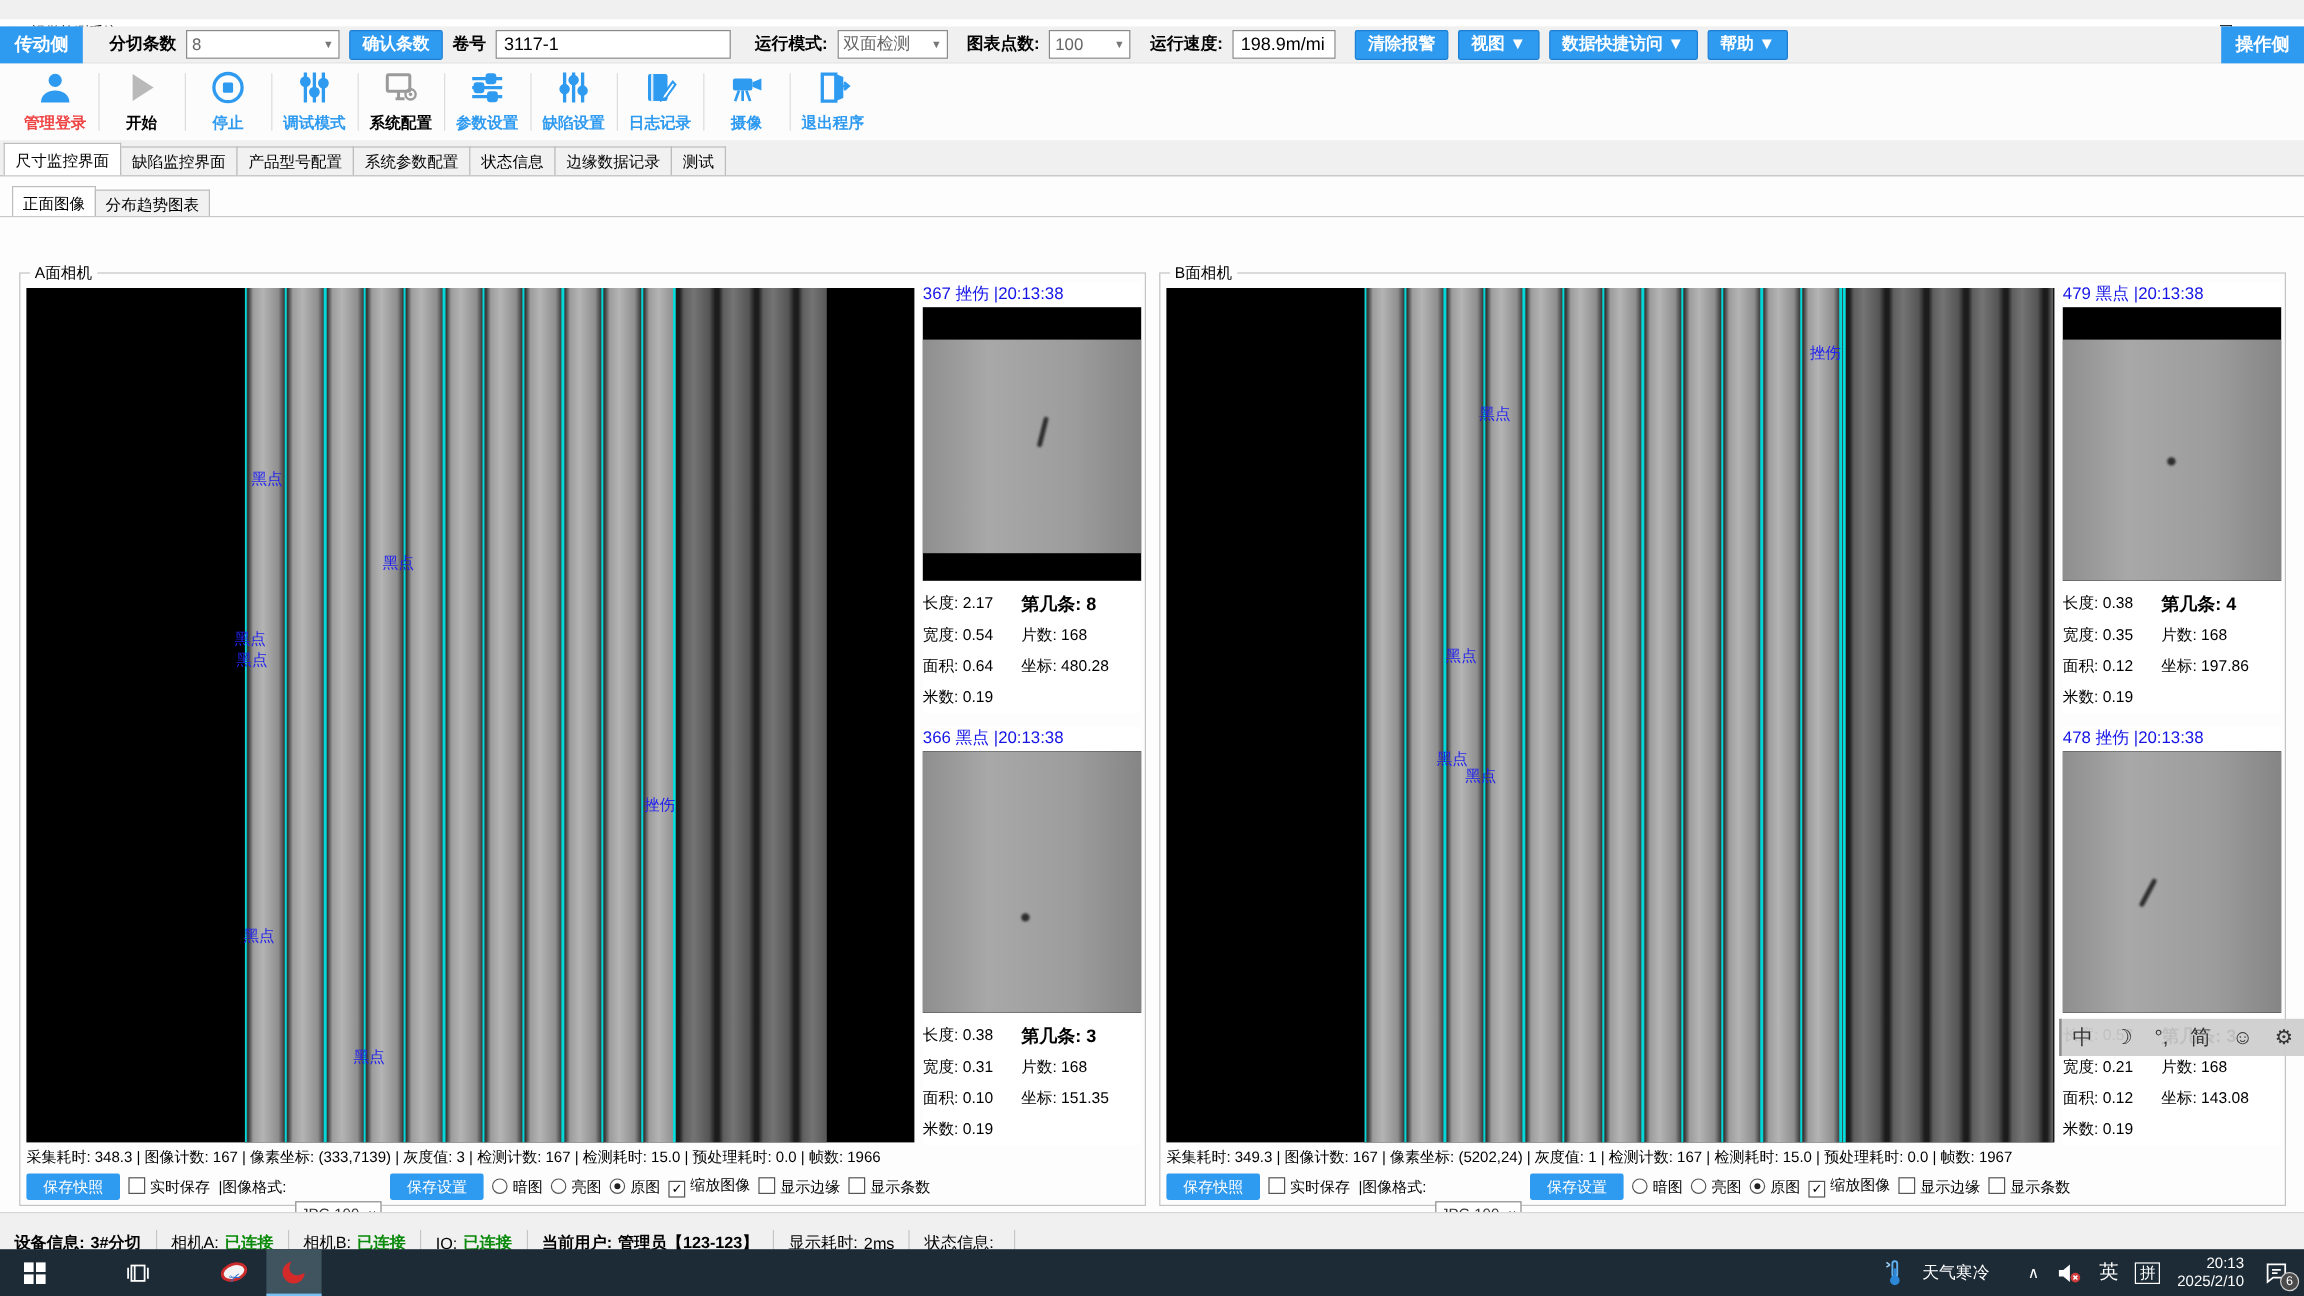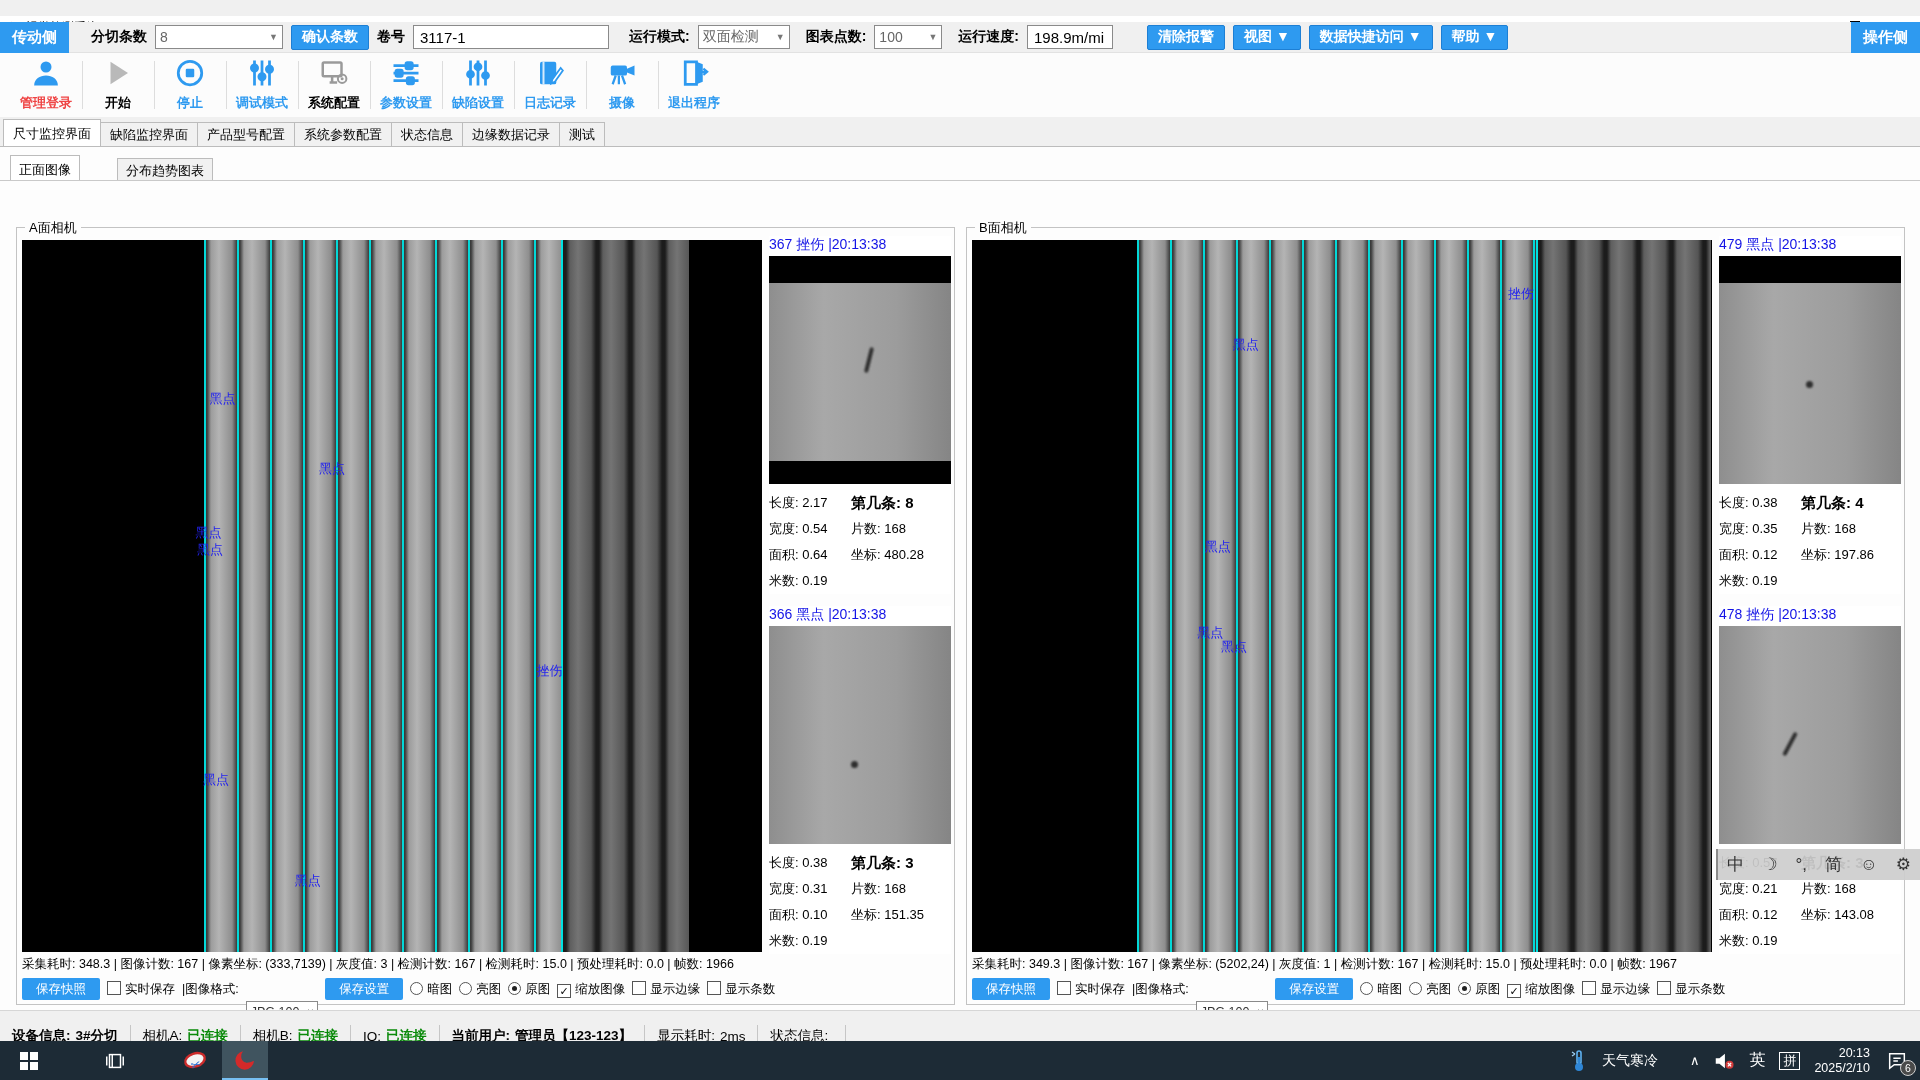--- a/index.html
+++ b/index.html
@@ -47,21 +47,21 @@
   
   .maintabs { position:absolute; left:0; top:117px; width:1920px; height:29px; display:flex;
     align-items:flex-end; padding-left:3px; background:#f0f0f0; }
   .mtab { border:1px solid #bcbcbc; border-bottom:none; background:#f1f1f1; padding:3px 9px 4px;
     font-size:13px; margin-right:-1px; height:24px; }
   .mtab.active { background:#fff; height:27px; position:relative; z-index:2; padding-top:5px; }
   .tabpage { position:absolute; left:0; top:146px; width:1920px; height:864px; background:#fdfdfd;
     border-top:1px solid #bcbcbc; }
 
   
-  .subtabs { position:absolute; left:10px; top:8px; display:flex; align-items:flex-end; z-index:2;gap:38px; }
+  .subtabs { position:absolute; left:10px; top:8px; display:flex; align-items:flex-end; z-index:2; }
   .stab { border:1px solid #bcbcbc; border-bottom:none; background:#f1f1f1; padding:3px 8px 3px;
     font-size:13px; margin-right:-1px; height:22px; }
   .stab.active { background:#fff; height:25px; padding-top:5px; }
   .subtab-line { position:absolute; left:0; top:33px; width:1920px; height:1px; background:#c9c9c9; }
 
   
   .campanel { position:absolute; top:80px; width:939px; height:778px; border:1px solid #c3c3c3; background:#fdfdfd; }
   .gb-title { position:absolute; top:-9px; left:8px; background:#fdfdfd; padding:0 4px; font-size:13px; }
   .cam-image { position:absolute; left:5px; top:12px; width:740px; height:712px; background:#000; overflow:hidden; }
   .strips { position:absolute; top:0; height:100%; }
@@ -178,21 +178,21 @@
     </span>
     <span class="cmd-label" style="margin-left:8px;">图表点数:</span>
     <span class="selbox" style="width:68px;align-items:center;">
       <span>100</span>
         <span class="arr">▼</span>
     </span>
     <span class="cmd-label" style="margin-left:8px;">运行速度:</span>
     <span class="txtbox" style="width:86px;">
         <span>198.9m/mi</span>
       </span>
-    <button class="blue-btn" style="margin-left:26px;font-family:Liberation Serif, serif;">清除报警</button>
+    <button class="blue-btn" style="margin-left:8px;font-family:Liberation Serif, serif;">清除报警</button>
     <button class="blue-btn">视图 ▼</button>
     <button class="blue-btn">数据快捷访问 ▼</button>
     <button class="blue-btn">帮助 ▼</button>
     <span class="spacer"></span>
     <button class="blue-btn side-btn">操作侧</button>
   </div>
 
   <div class="iconbar" id="iconbar">
       <div class="icon-item">
         <span><svg viewBox="0 0 24 24">

